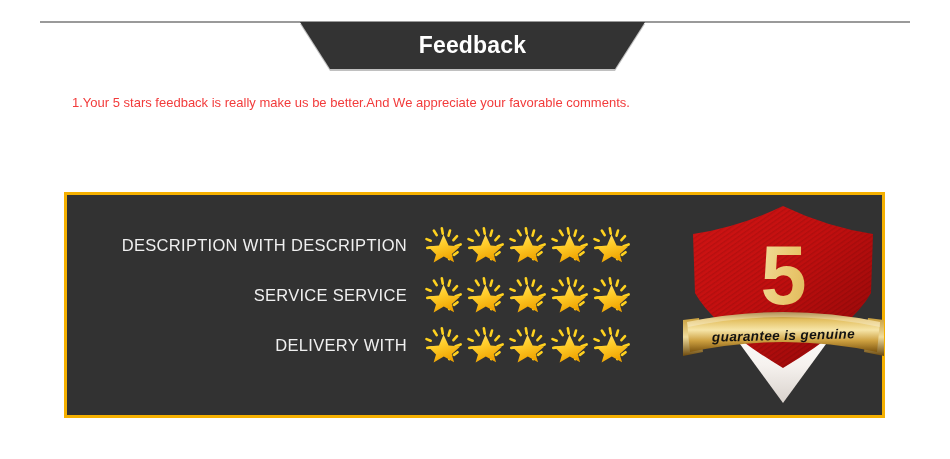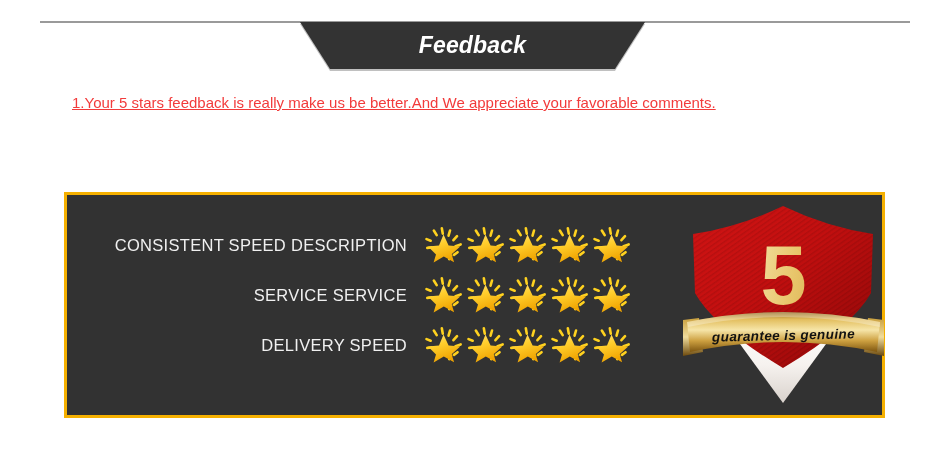--- a/index.html
+++ b/index.html
@@ -6,21 +6,21 @@
   body{
     width:950px;height:459px;
     background:#ffffff;
     font-family:"Liberation Sans","DejaVu Sans",sans-serif;
     overflow:hidden;
     position:relative;
   }
 
   
   #header-banner{
-    position:absolute;left:0;top:0;width:950px;height:84px;font-style:italic;
+    position:absolute;left:0;top:0;width:950px;height:84px;
   }
   #header-rule{
     position:absolute;left:40px;top:21px;width:870px;height:2px;
     background:#9a9a9a;
   }
   #banner-shape{
     position:absolute;left:300px;top:22px;width:345px;height:47px;
   }
   #banner-shape .trap{
     position:absolute;inset:0;
@@ -37,21 +37,21 @@
   #banner-title{
     position:absolute;left:0;top:0;width:345px;height:47px;
     display:flex;align-items:center;justify-content:center;
     color:#ffffff;font-size:23px;font-weight:bold;
     letter-spacing:.2px;
   }
 
   
   #notes{
     position:absolute;left:72px;top:90px;width:810px;
-    color:#f23b3b;font-size:15px;line-height:25px;text-decoration:underline;
+    color:#f23b3b;font-size:13px;line-height:25px;
   }
   #notes .note-line{white-space:normal;}
 
   
   #rating-panel{
     position:absolute;left:64px;top:192px;width:821px;height:226px;
     background:#323232;
     border:3px solid #f5b000;
     box-sizing:border-box;
   }
@@ -114,21 +114,21 @@
 
 <div id="notes">
   <div class="note-line">1.Your 5 stars feedback is really make us be better.And We appreciate your favorable comments.</div>
 </div>
 
 <div id="rating-panel">
 
   <div id="rating-rows">
 
     <div class="rating-row">
-      <div class="rating-label">CONSISTENT SPEED DESCRIPTION</div>
+      <div class="rating-label">DESCRIPTION WITH DESCRIPTION</div>
       <div class="stars">
         <span class="star">
 <svg width="42" height="38" viewBox="0 0 42 38">
   <defs>
     <linearGradient id="sg" x1="0" y1="0" x2="0.4" y2="1">
       <stop offset="0%" stop-color="#ffe27a"></stop>
       <stop offset="42%" stop-color="#ffcf2e"></stop>
       <stop offset="100%" stop-color="#f0a400"></stop>
     </linearGradient>
   </defs>
@@ -356,21 +356,21 @@
     <rect x="30" y="24" width="2.6" height="7" rx="1.3" transform="rotate(54 31 27)"></rect>
     <rect x="24" y="28" width="2.6" height="6.5" rx="1.3" transform="rotate(28 25 31)"></rect>
   </g>
   <path d="M18.5 8.5 L23.6 19.4 L35.2 20.6 L26.6 28.3 L29.1 36.2 L18.8 30.6 L8.6 36.4 L11.0 28.4 L3.0 20.4 L14.0 19.4 Z" fill="url(#sg)"></path>
 </svg>
           </span>
       </div>
     </div>
 
     <div class="rating-row">
-      <div class="rating-label">DELIVERY SPEED</div>
+      <div class="rating-label">DELIVERY WITH</div>
       <div class="stars">
         <span class="star">
 <svg width="42" height="38" viewBox="0 0 42 38">
   <defs>
     <linearGradient id="sg" x1="0" y1="0" x2="0.4" y2="1">
       <stop offset="0%" stop-color="#ffe27a"></stop>
       <stop offset="42%" stop-color="#ffcf2e"></stop>
       <stop offset="100%" stop-color="#f0a400"></stop>
     </linearGradient>
   </defs>

